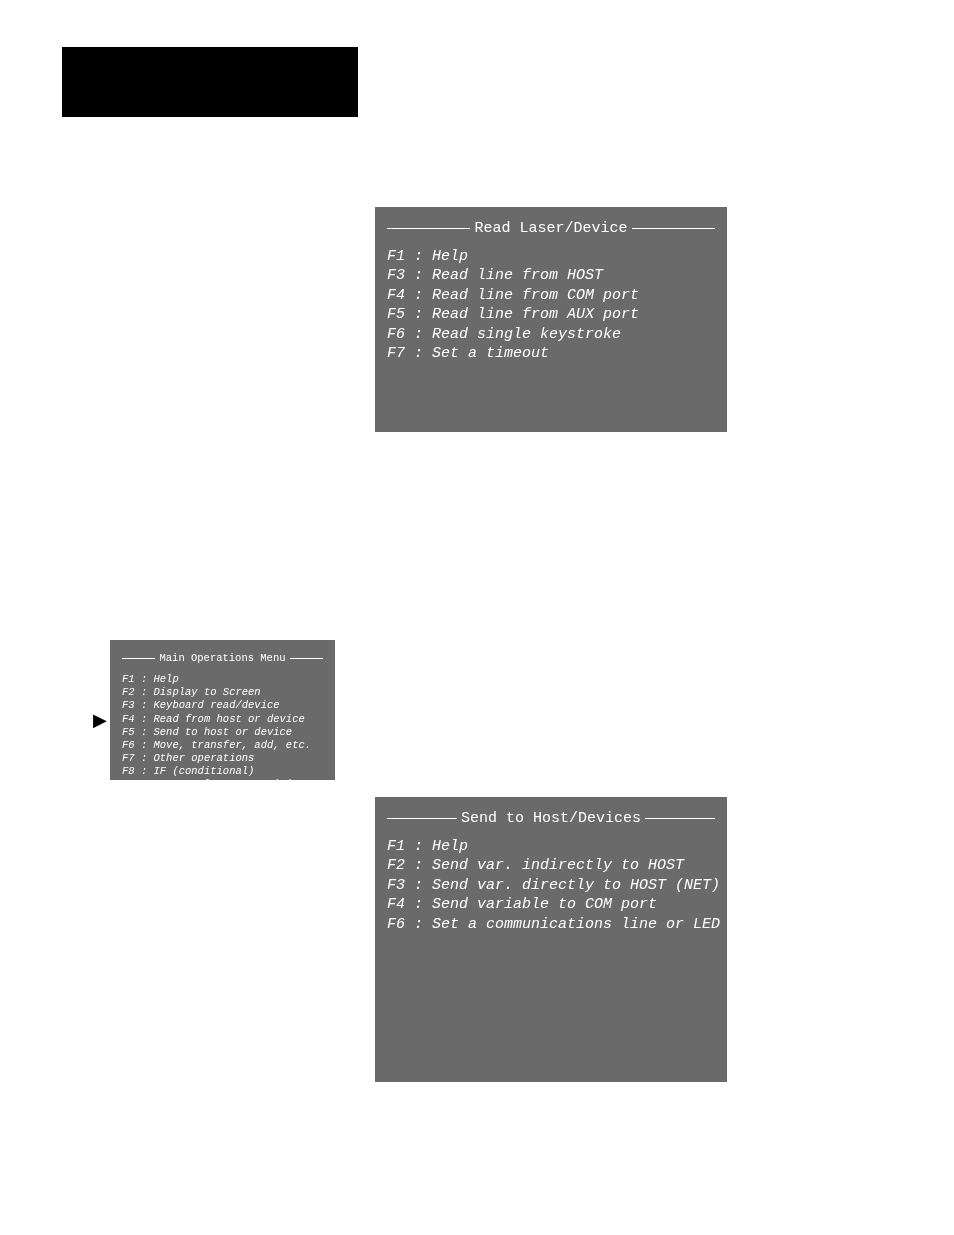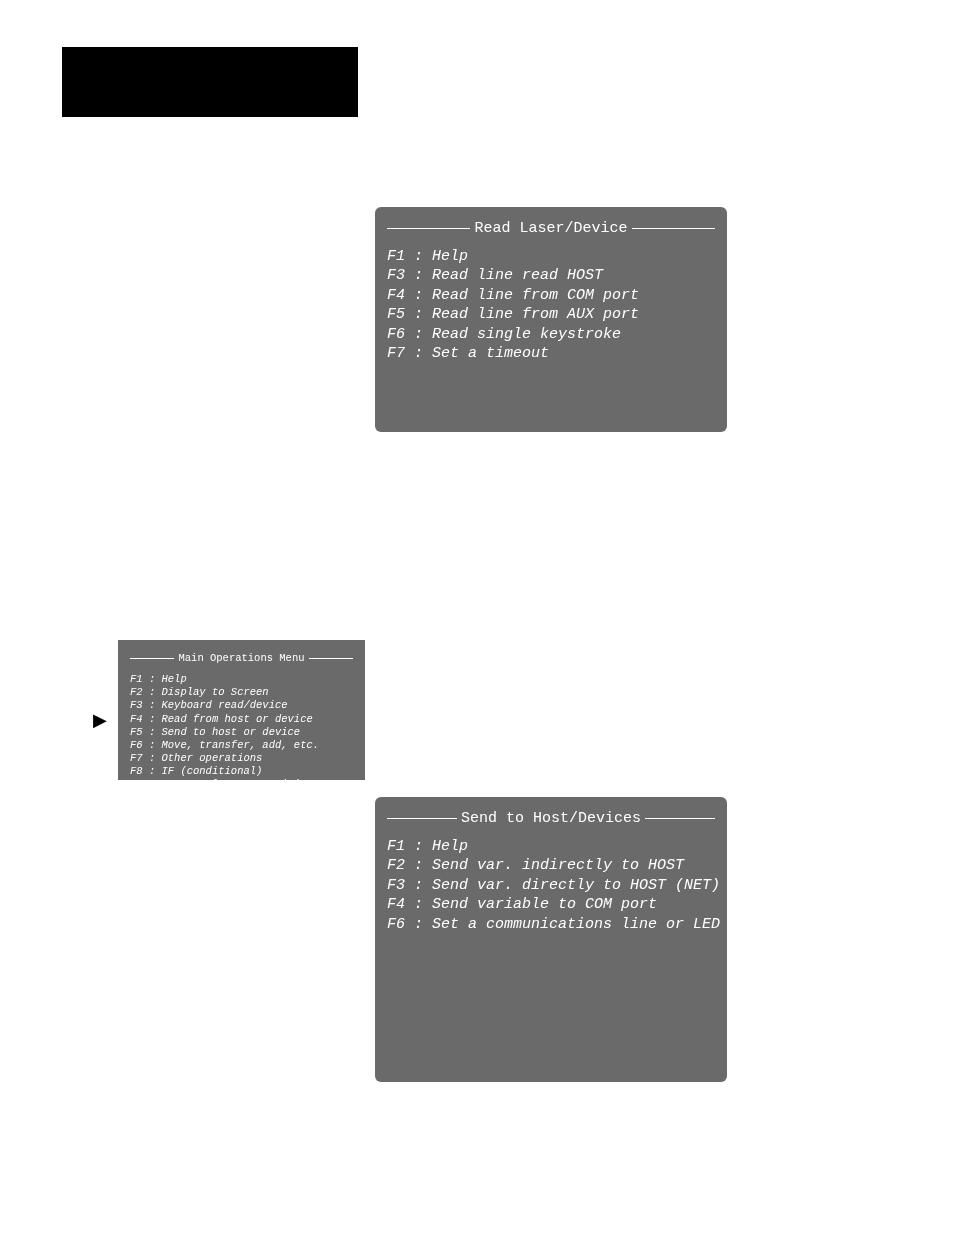--- a/index.html
+++ b/index.html
@@ -23,27 +23,25 @@
     position: absolute;
     background: #6a6a6a;
     color: #ffffff;
     font-family: "Courier New", monospace;
     padding: 12px;
   }
   .terminal.large {
     font-size: 15px;
     line-height: 1.3;
     width: 352px;
-    border-radius: 6px;
   }
   .terminal.small {
     font-size: 10.5px;
     line-height: 1.25;
-    width: 247px;
-    margin-left: 8px;
+    width: 225px;
   }
   .terminal-title {
     text-align: center;
     margin-bottom: 8px;
     display: flex;
     align-items: center;
     justify-content: center;
     gap: 4px;
   }
   .terminal-title .line {
@@ -70,21 +68,21 @@
 
 <div class="black-box"></div>
 
 <div id="t1" class="terminal large">
   <div class="terminal-title">
     <span class="line"></span>
     <span>Read Laser/Device</span>
     <span class="line"></span>
   </div>
   <div class="menu-row"><span>F1</span> : <span>Help</span></div>
-  <div class="menu-row"><span>F3</span> : <span>Read line read HOST</span></div>
+  <div class="menu-row"><span>F3</span> : <span>Read line from HOST</span></div>
   <div class="menu-row"><span>F4</span> : <span>Read line from COM port</span></div>
   <div class="menu-row"><span>F5</span> : <span>Read line from AUX port</span></div>
   <div class="menu-row"><span>F6</span> : <span>Read single keystroke</span></div>
   <div class="menu-row"><span>F7</span> : <span>Set a timeout</span></div>
 </div>
 
 <div id="ptr" class="pointer">▶</div>
 
 <div id="t2" class="terminal small">
   <div class="terminal-title">

